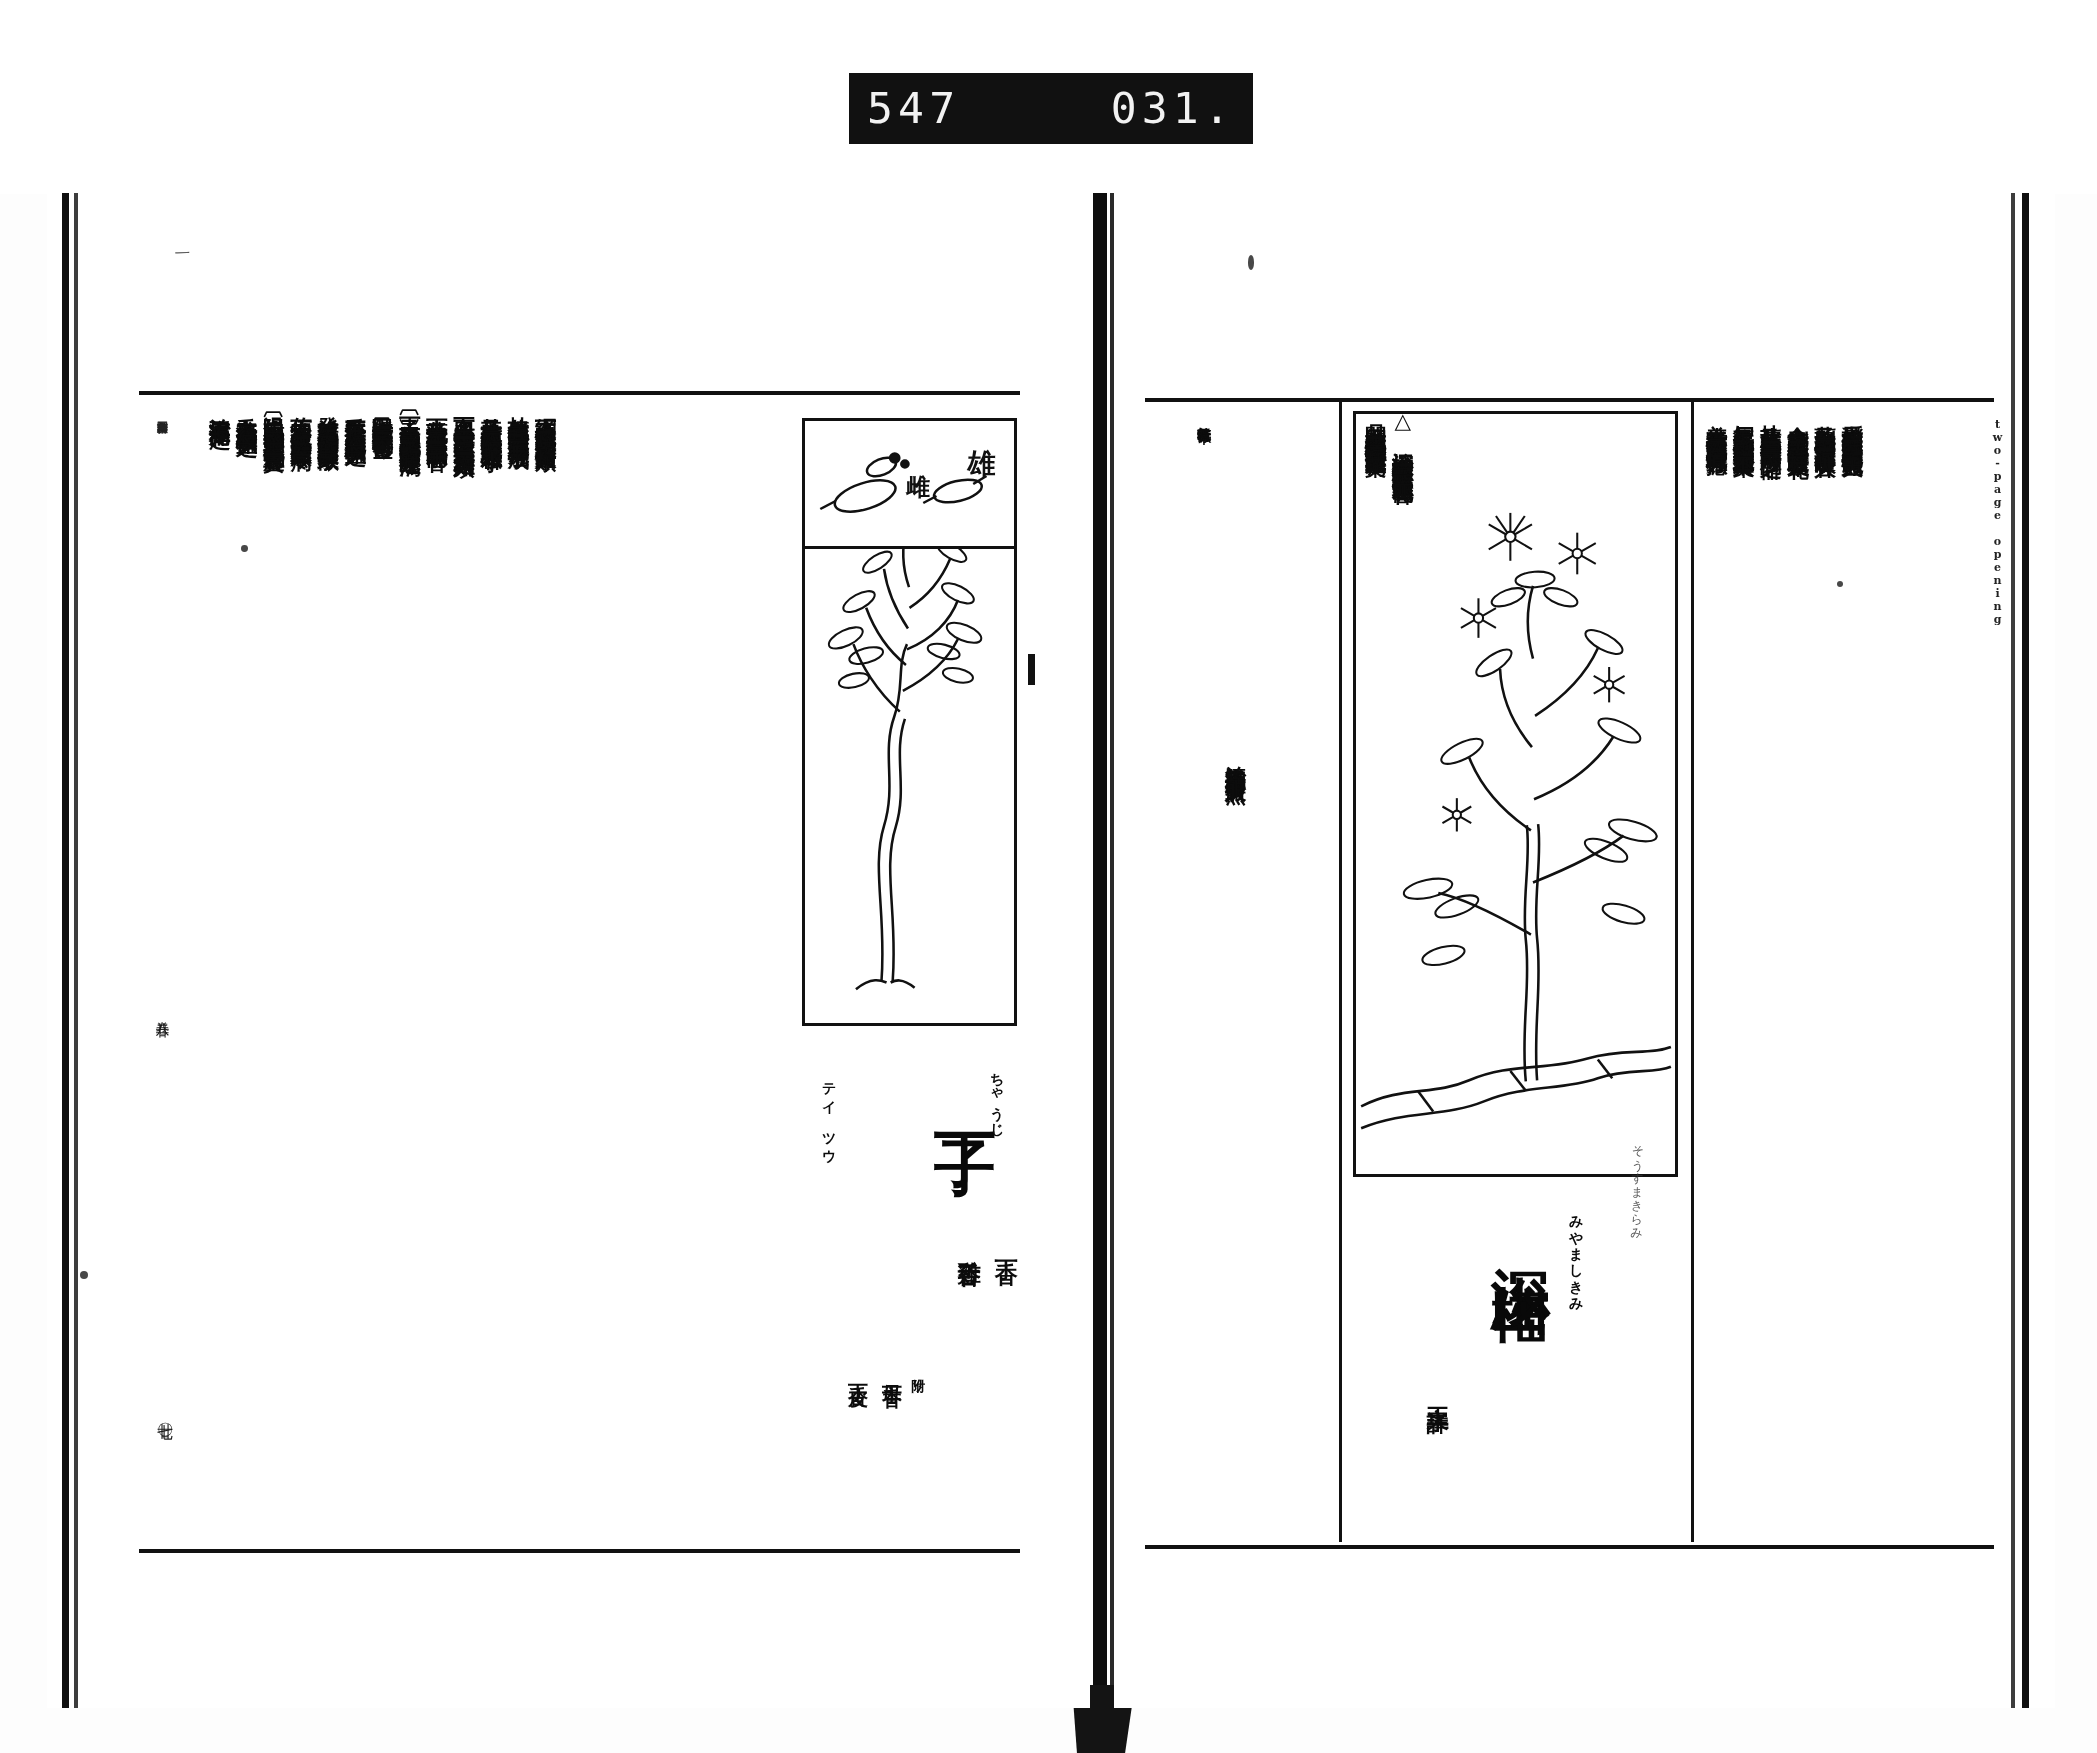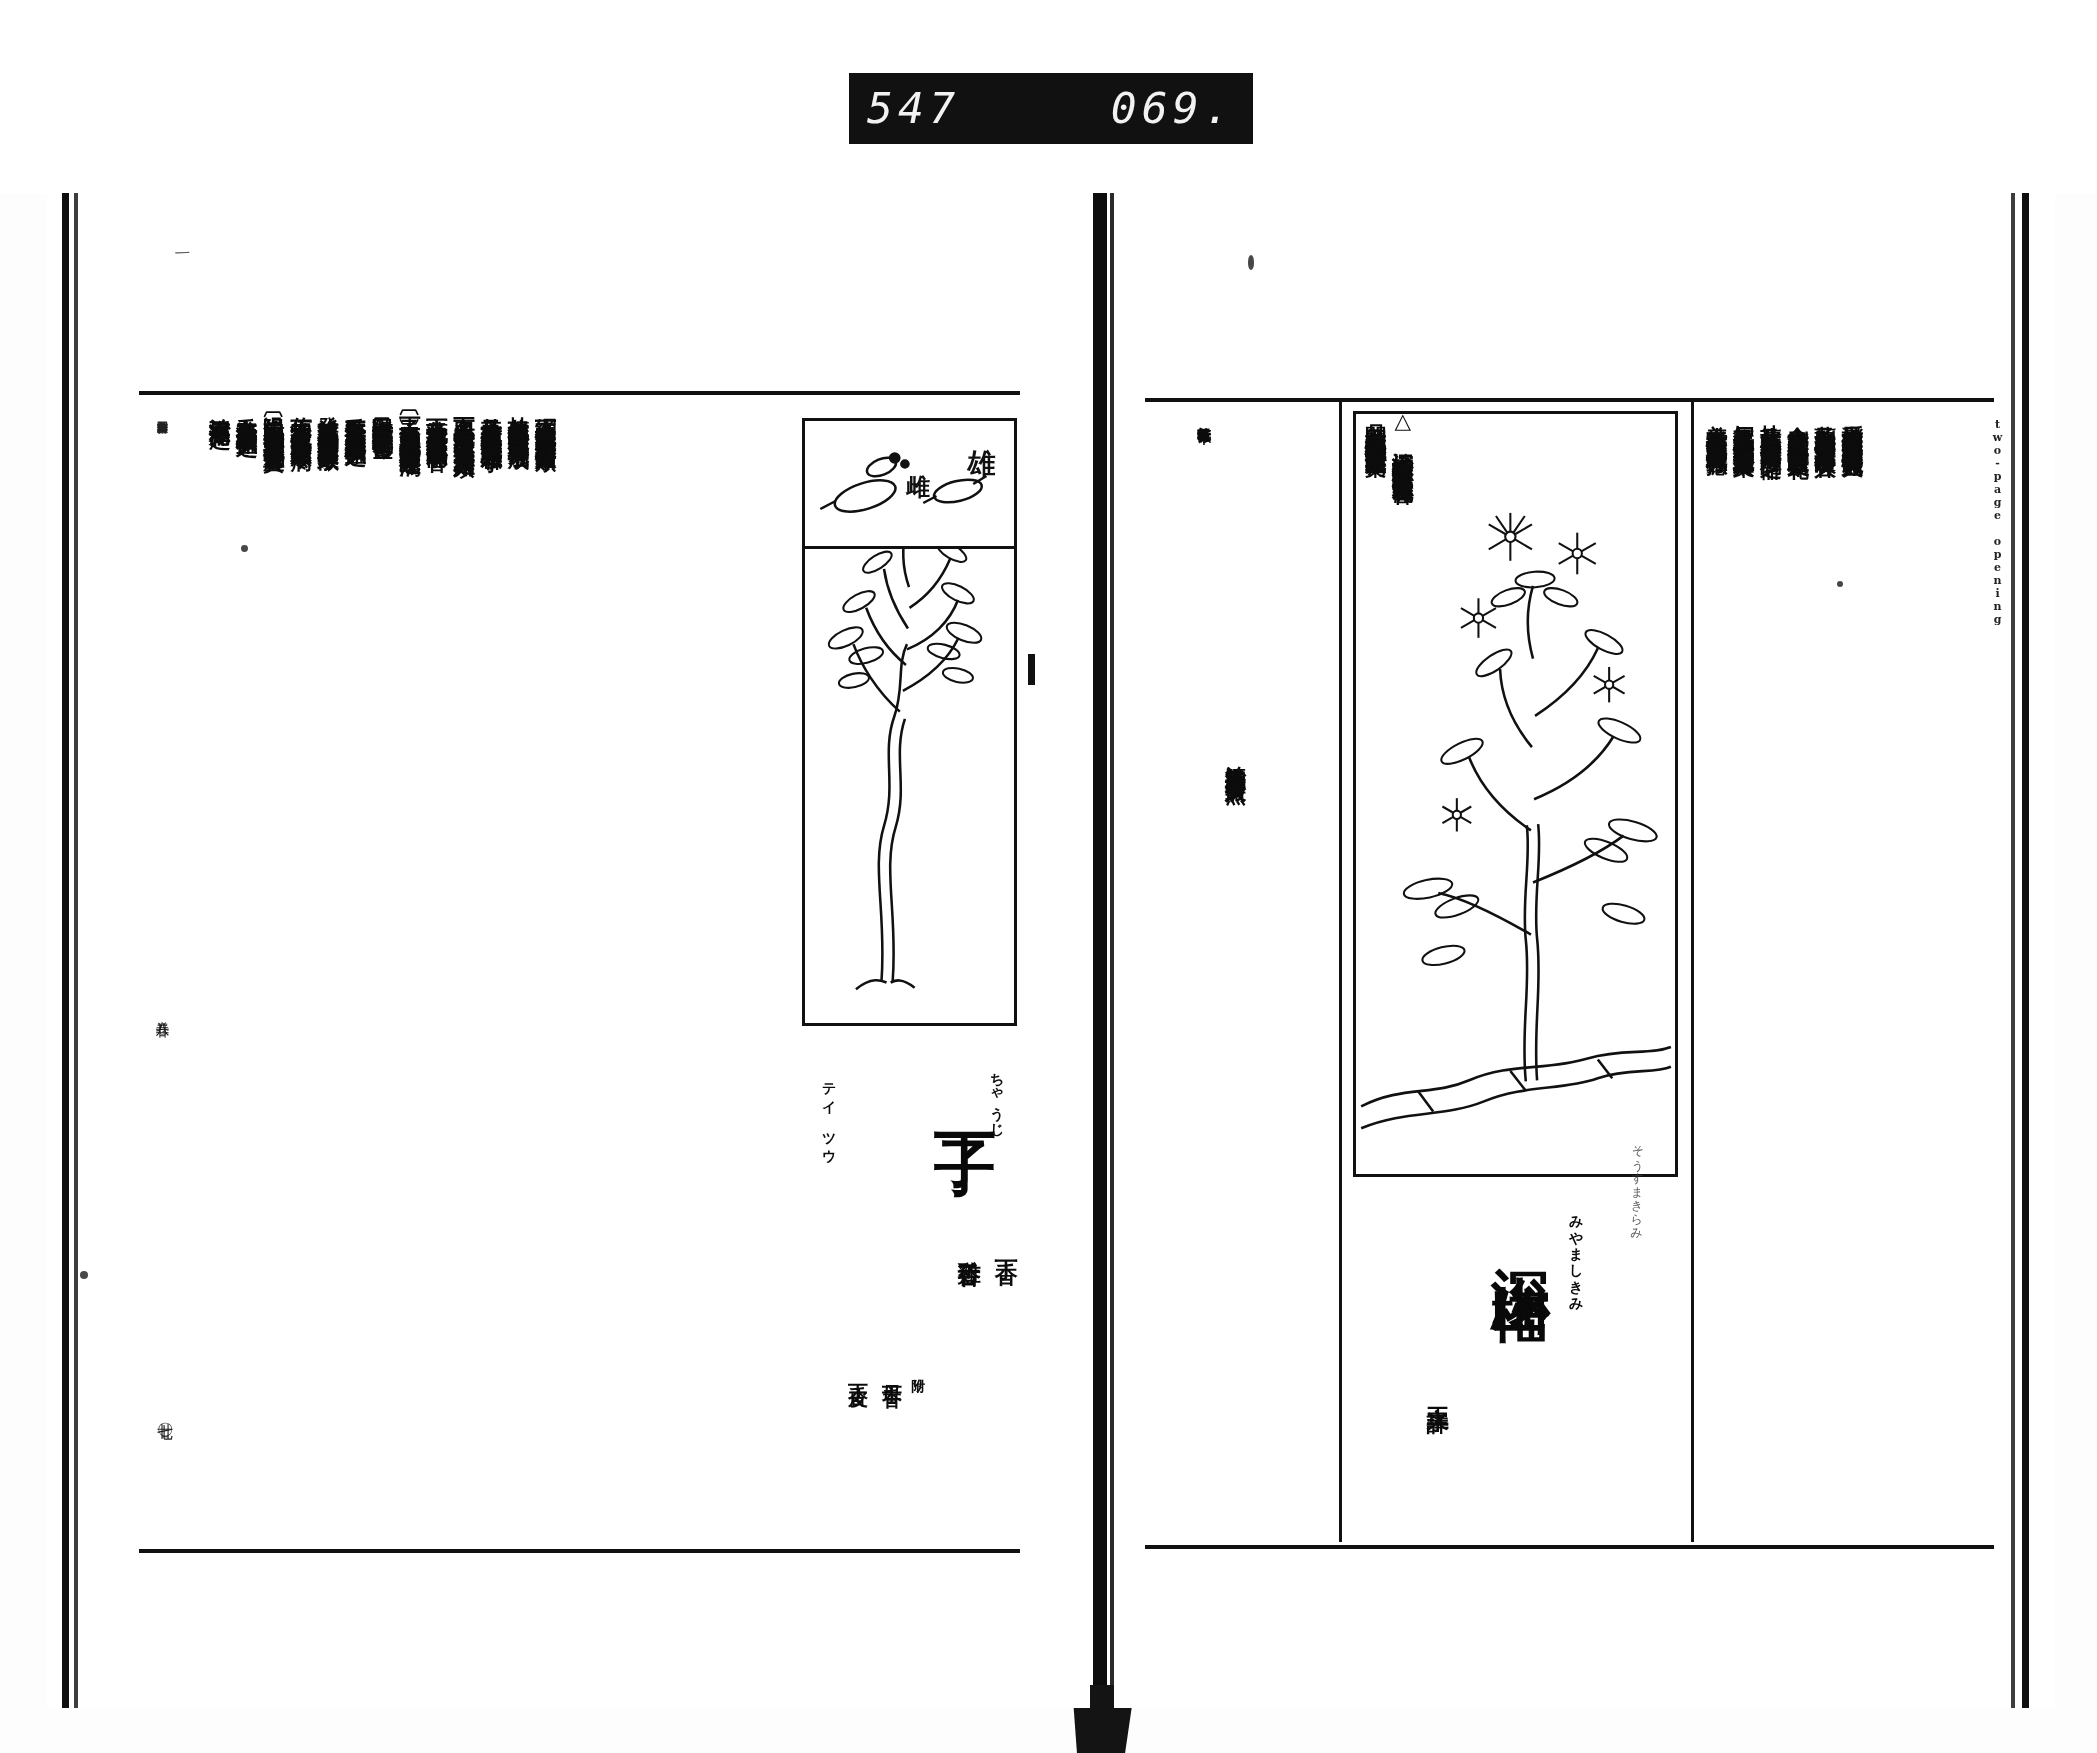--- a/index.html
+++ b/index.html
@@ -19,21 +19,20 @@
     height: 1753px;
     background: #fdfdfd;
   }
 
   
   .film-header {
     position: absolute;
     left: 0; top: 0;
     width: 2097px; height: 194px;
     background: #ffffff;
-    font-style: italic;
   }
   .film-counter {
     position: absolute;
     left: 849px; top: 73px;
     width: 404px; height: 71px;
     background: #111111;
     display: flex;
     align-items: center;
     justify-content: space-between;
     padding: 0 18px;
@@ -186,21 +185,21 @@
   }
 </style>
 </head>
 <body>
 
 <div class="page">
 
   <div class="film-header">
     <div class="film-counter">
       <span>547</span>
-      <span>069.</span>
+      <span>031.</span>
     </div>
   </div>
 
   <div class="book">
 
     <div class="gutter"></div>
     <div class="gutter thin"></div>
     <div class="spine-tab"></div>
 
     <div class="leaf left">

